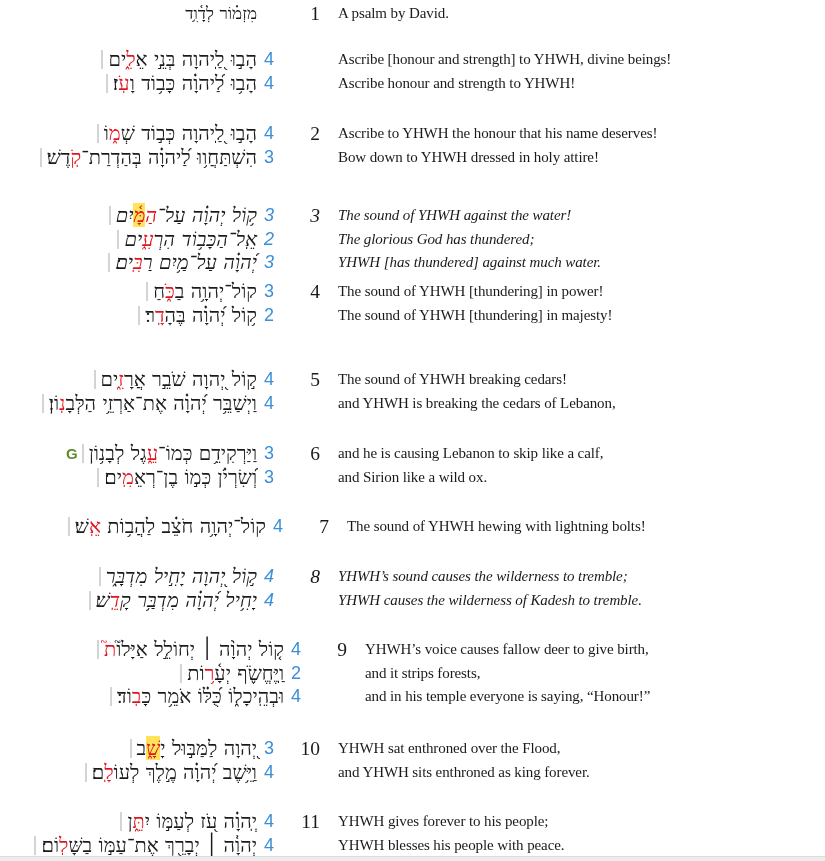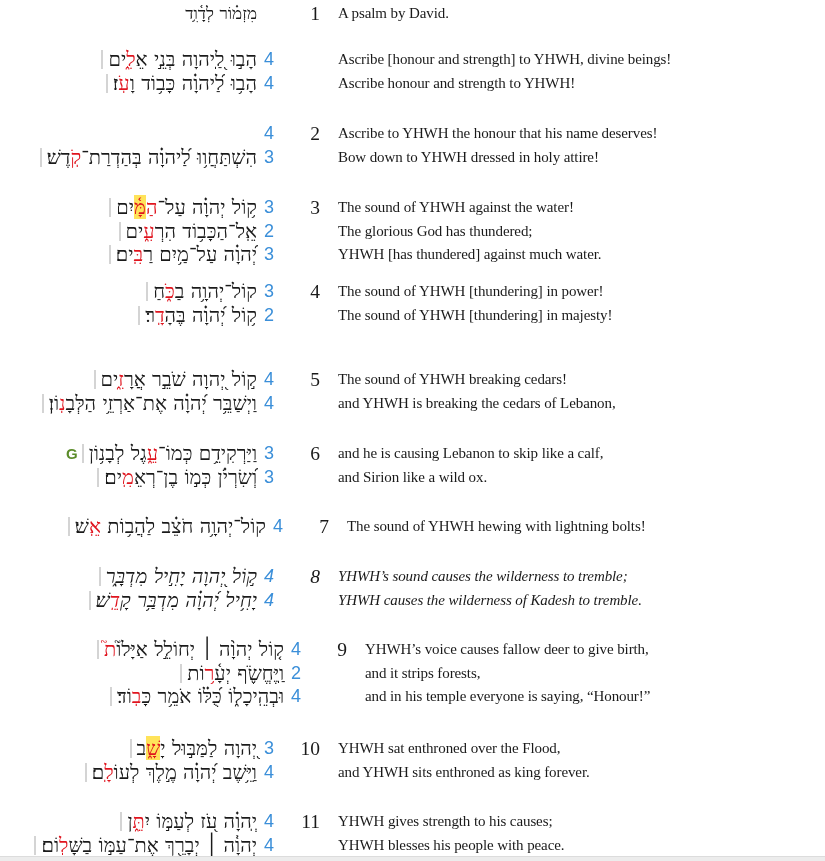--- a/index.html
+++ b/index.html
@@ -138,34 +138,38 @@
           <span class="heb-wrap">
             <span class="heb-bar"></span>
             <span class="heb"><span>הָב֥וּ לַ֝יהוָ֗ה כָּב֥וֹד וָ</span><span class="red">עֹֽ</span><span>ז׃</span></span>
           </span>
           <span class="count">4</span>
           <span class="eng">Ascribe honour and strength to YHWH!</span>
         </div>
       </div>
       <div class="verse" style="top: 122px;">
         <div class="line">
+          <span class="heb-wrap">
+            <span class="heb-bar"></span>
+            <span class="heb"><span>הָב֣וּ לַֽ֭יהוָה כְּב֣וֹד שְׁ</span><span class="red">מ֑</span><span>וֹ</span></span>
+          </span>
           <span class="count">4</span>
           <span class="vnum">2</span>
           <span class="eng">Ascribe to YHWH the honour that his name deserves!</span>
         </div>
         <div class="line">
           <span class="heb-wrap">
             <span class="heb-bar"></span>
             <span class="heb"><span>הִשְׁתַּחֲו֥וּ לַ֝יהוָ֗ה בְּהַדְרַת־</span><span class="red">קֹֽ</span><span>דֶשׁ׃</span></span>
           </span>
           <span class="count">3</span>
           <span class="eng">Bow down to YHWH dressed in holy attire!</span>
         </div>
       </div>
-      <div class="verse" style="top: 196px;">
+      <div class="verse" style="top: 204px; font-style: italic;">
         <div class="line">
           <span class="heb-wrap">
             <span class="heb-bar"></span>
             <span class="heb"><span>ק֥וֹל יְהוָ֗ה עַל־</span><span class="red">הַ</span><span class="hl">מָּ֫</span><span>יִם</span></span>
           </span>
           <span class="count">3</span>
           <span class="vnum">3</span>
           <span class="eng">The sound of YHWH against the water!</span>
         </div>
         <div class="line">
@@ -320,21 +324,21 @@
         </div>
       </div>
       <div class="verse" style="top: 810px;">
         <div class="line">
           <span class="heb-wrap">
             <span class="heb-bar"></span>
             <span class="heb"><span>יְֽהוָ֗ה עֹ֭ז לְעַמּ֣וֹ יִ</span><span class="red">תֵּ֑</span><span>ן</span></span>
           </span>
           <span class="count">4</span>
           <span class="vnum">11</span>
-          <span class="eng">YHWH gives strength to his causes;</span>
+          <span class="eng">YHWH gives forever to his people;</span>
         </div>
         <div class="line">
           <span class="heb-wrap">
             <span class="heb-bar"></span>
             <span class="heb"><span>יְהוָ֓ה ׀ יְבָרֵ֖ךְ אֶת־עַמּ֣וֹ בַשָּׁ</span><span class="red">לֽ</span><span>וֹם׃</span></span>
           </span>
           <span class="count">4</span>
           <span class="eng">YHWH blesses his people with peace.</span>
         </div>
       </div>

